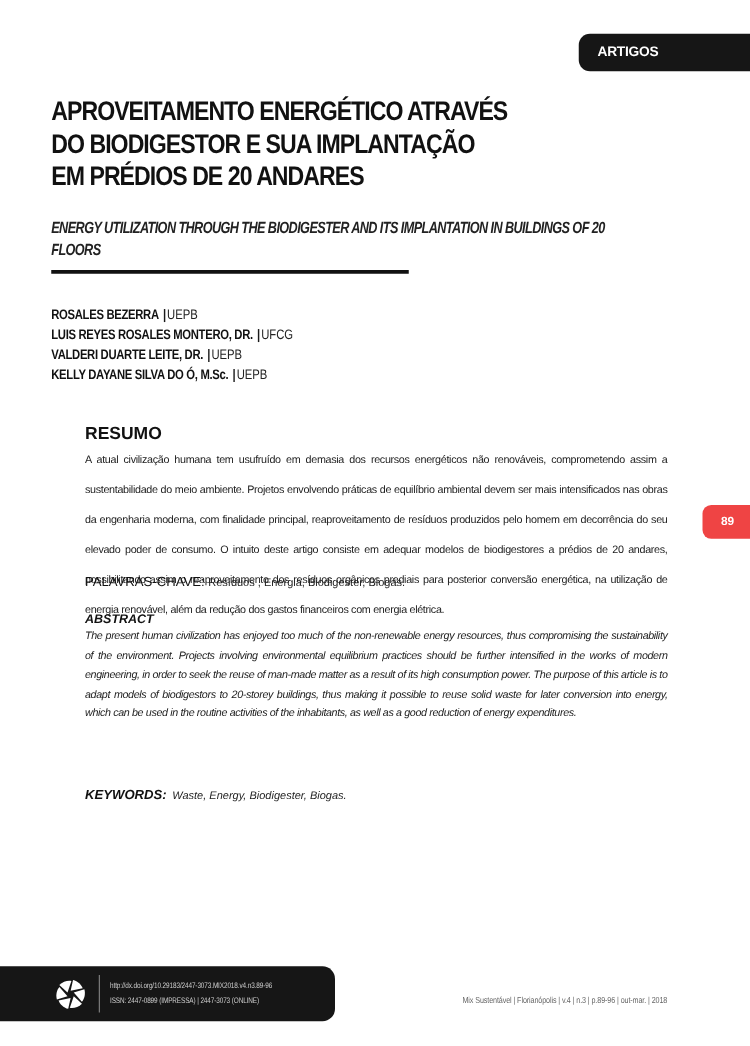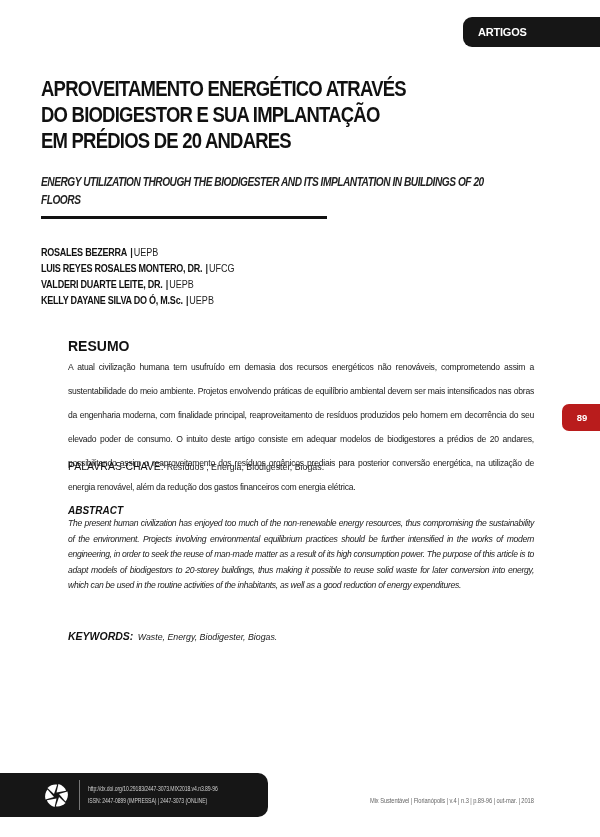--- a/index.html
+++ b/index.html
@@ -1,21 +1,21 @@
 <!DOCTYPE html>
 <html><head>
 <meta charset="utf-8">
 <style>
   html, body { margin: 0; padding: 0; }
   body {
     width: 600px; height: 837px; background: #ffffff; position: relative; overflow: hidden;
     font-family: "Liberation Sans", sans-serif; color: #1a1a1a;
   }
   .section-tab {
-    position: absolute; left: 463px; top: 17px; width: 137px; height: 30px;
+    position: absolute; left: 463px; top: 27px; width: 137px; height: 30px;
     background: #161616; border-radius: 9px 0 0 9px;
     color: #fff; font-family: "Liberation Sans", sans-serif; font-weight: bold;
     font-size: 11px; letter-spacing: -0.2px; line-height: 30px; padding-left: 15px; box-sizing: border-box;
   }
   .title {
     position: absolute; left: 41px; top: 76px; width: 480px; margin: 0;
     font-family: "Liberation Sans", sans-serif; font-weight: bold; font-size: 21.5px;
     line-height: 26px; letter-spacing: -0.9px; color: #111; transform: scaleX(0.86); transform-origin: left top;
   }
   .title span { display: block; white-space: nowrap; }
@@ -41,29 +41,29 @@
   }
   .body-text {
     font-size: 8.6px; line-height: 24px; color: #222; margin: 0; text-align: justify;
     letter-spacing: -0.25px;
   }
   .resumo { top: 338px; }
   .resumo .heading { font-size: 14px; margin-bottom: 1px; }
   .keywords-pt { top: 460px; font-size: 10.5px; }
   .keywords-pt .kw-label { font-weight: normal; color: #111; }
   .keywords-pt .kw-value { font-size: 8.8px; color: #222; }
-  .abstract { top: 505px; }
+  .abstract { top: 490px; }
   .abstract .heading { font-style: italic; font-size: 10px; margin-bottom: 0; }
   .abstract .body-text { font-style: italic; line-height: 15.6px; letter-spacing: -0.3px; }
   .keywords-en { top: 626px; }
   .keywords-en .kw-label { font-weight: bold; font-style: italic; font-size: 10.5px; color: #111; }
   .keywords-en .kw-value { font-style: italic; font-size: 8.8px; color: #222; }
   .page-badge {
     position: absolute; left: 562px; top: 404px; width: 38px; height: 27px;
-    background: #b91c1c; border-radius: 7px 0 0 7px;
+    background: #ef4444; border-radius: 7px 0 0 7px;
     color: #fff; font-weight: bold; font-size: 9.5px; line-height: 27px; text-align: center; box-sizing: border-box; padding-left: 2px;
   }
   .footer-bar {
     position: absolute; left: 0; top: 773px; width: 268px; height: 44px;
     background: #161616; border-radius: 0 10px 10px 0;
   }
   .footer-logo { position: absolute; left: 43px; top: 9px; width: 27px; height: 27px; }
   .footer-divider { position: absolute; left: 79px; top: 7px; width: 1px; height: 30px; background: #777; }
   .footer-lines {
     position: absolute; left: 88px; top: 10px; color: #cfcfcf; font-size: 6.4px; line-height: 12px;

